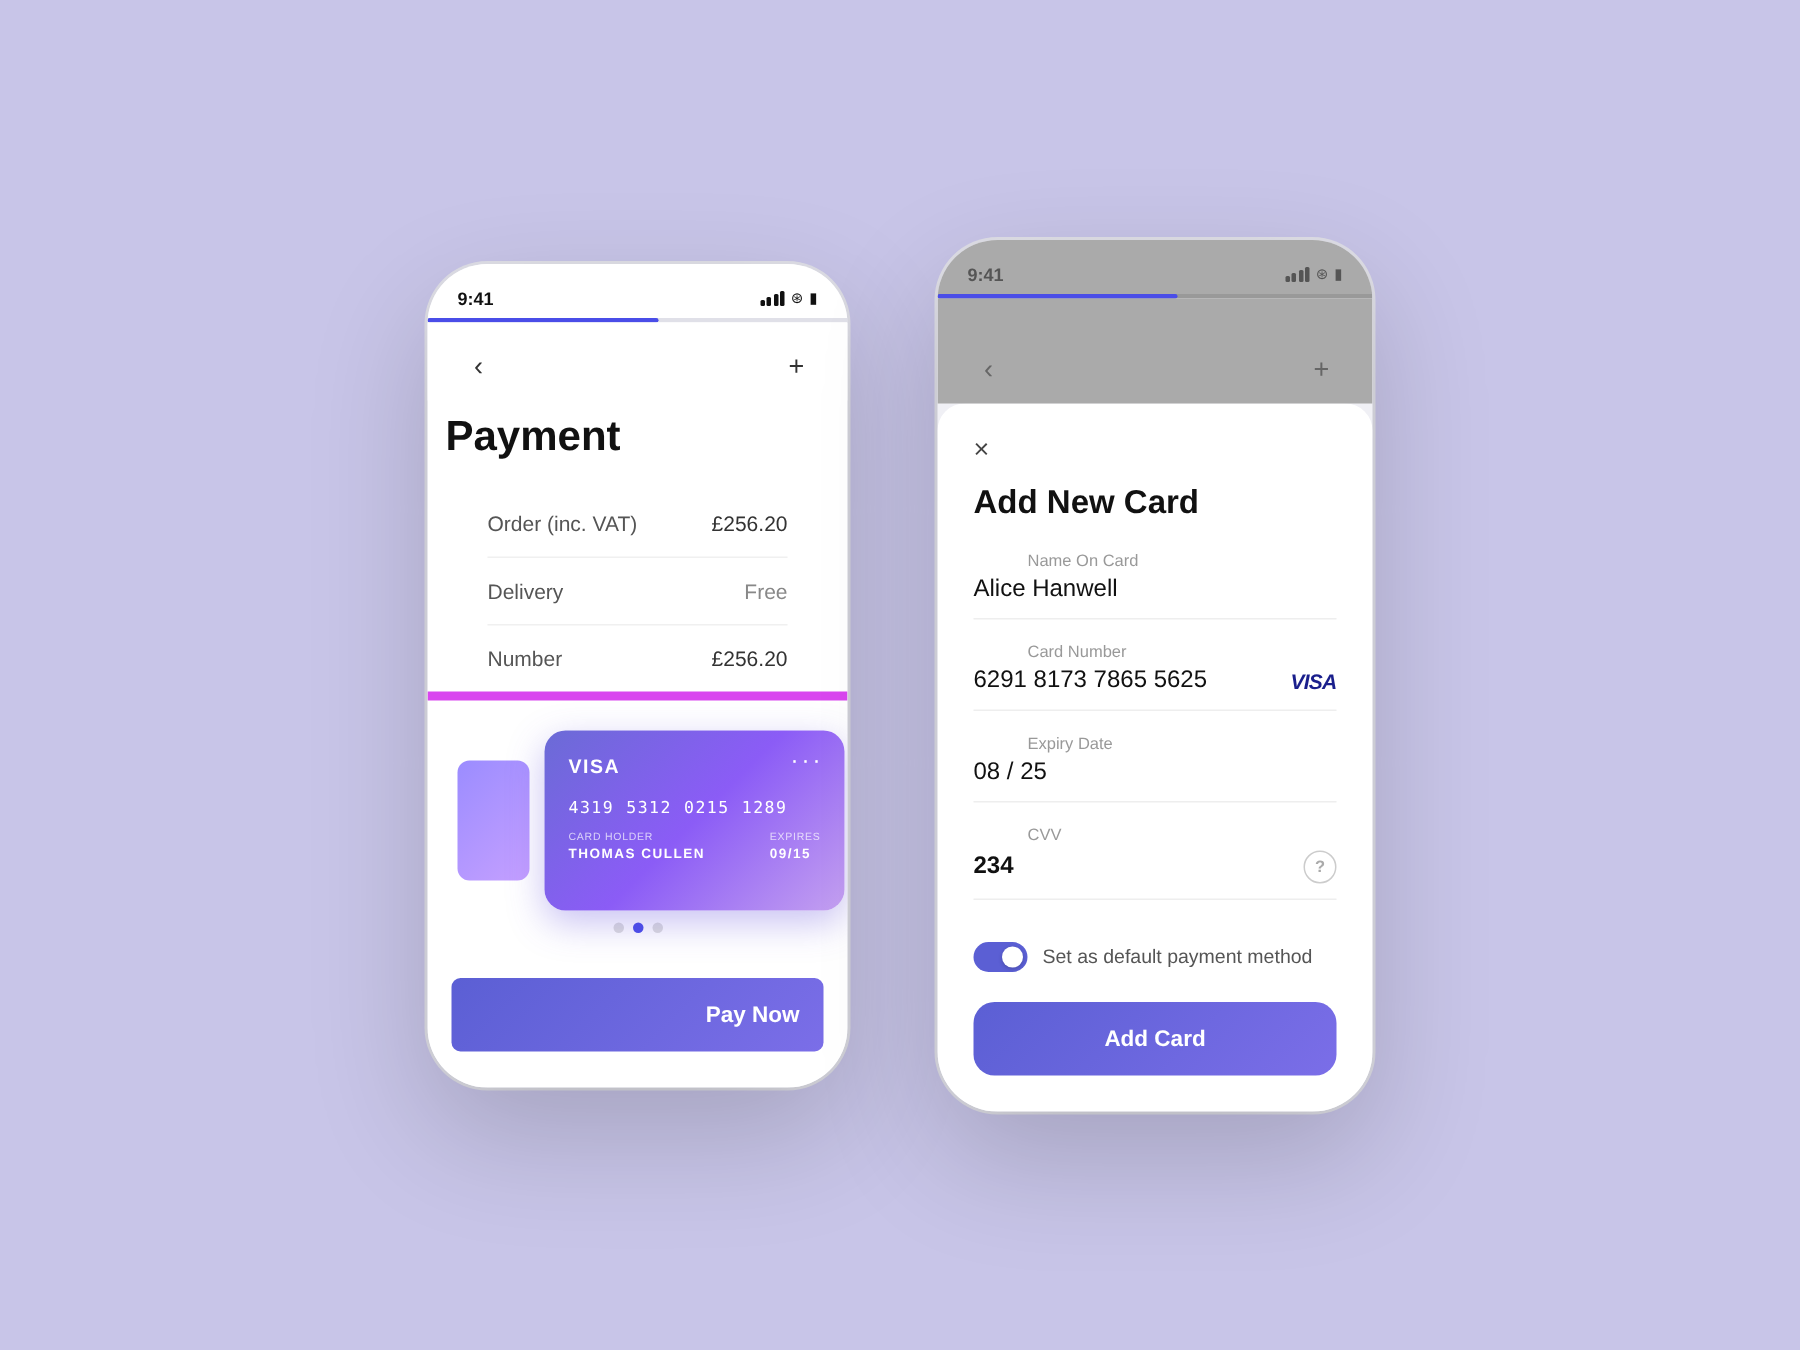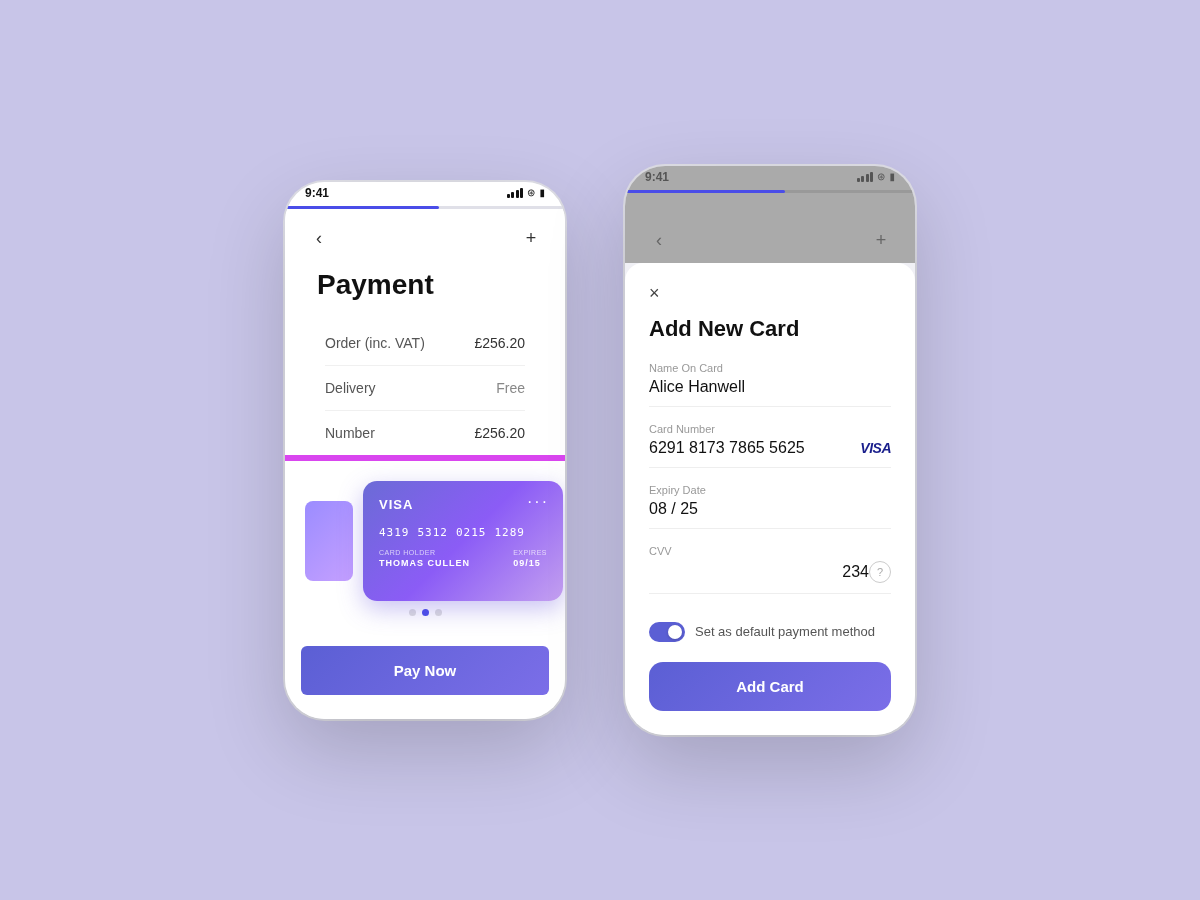--- a/index.html
+++ b/index.html
@@ -22,21 +22,21 @@
       box-shadow: 0 30px 80px rgba(0,0,0,0.18), 0 0 0 2px #e0e0e8;
       overflow: hidden;
       position: relative;
     }
 
     
     .status-bar {
       display: flex;
       justify-content: space-between;
       align-items: center;
-      padding: 4px 20px 6px;
+      padding: 16px 20px 6px;
       background: white;
     }
     .status-time {
       font-size: 12px;
       font-weight: 600;
       color: #111;
     }
     .status-icons {
       display: flex;
       align-items: center;
@@ -93,21 +93,21 @@
       cursor: pointer;
       font-size: 18px;
       color: #333;
     }
 
     
     .payment-title {
       font-size: 28px;
       font-weight: 700;
       color: #111;
-      padding: 8px 32px 20px;
+      padding: 8px 12px 20px;
     }
 
     .order-summary {
       padding: 0 40px;
       border-bottom: 6px solid #d946ef;
     }
     .order-row {
       display: flex;
       justify-content: space-between;
       align-items: center;
@@ -225,21 +225,21 @@
       margin: 8px 16px 24px;
       background: linear-gradient(135deg, #5b5fd4, #7b6ee8);
       color: white;
       font-size: 15px;
       font-weight: 600;
       border: none;
       border-radius: 6px;
       padding: 16px;
       width: calc(100% - 32px);
       cursor: pointer;
-      text-align: center;
+      text-align: right;
     }
 
     
     .phone-modal {
       width: 290px;
     }
 
     .screen-dimmed {
       background: #aaa;
       height: 70px;
@@ -277,42 +277,44 @@
 
     .form-field {
       margin-bottom: 16px;
       border-bottom: 1px solid #eee;
       padding-bottom: 10px;
     }
     .form-label {
       font-size: 11px;
       color: #999;
       margin-bottom: 4px;
+      margin-left: 36px;
     }
     .form-value {
       font-size: 16px;
       color: #111;
     }
     .form-row {
       display: flex;
       justify-content: space-between;
       align-items: center;
     }
     .visa-logo {
       font-size: 14px;
       font-weight: 900;
       color: #1a1f8c;
       font-style: italic;
       letter-spacing: -0.5px;
     }
 
     .cvv-row {
       display: flex;
-      justify-content: flex-end;
-      align-items: center;
+      justify-content: space-between;
+      align-items: center;
+      font-weight: bold;
     }
     .help-circle {
       width: 22px;
       height: 22px;
       border-radius: 50%;
       border: 1.5px solid #ccc;
       display: flex;
       align-items: center;
       justify-content: center;
       font-size: 11px;

